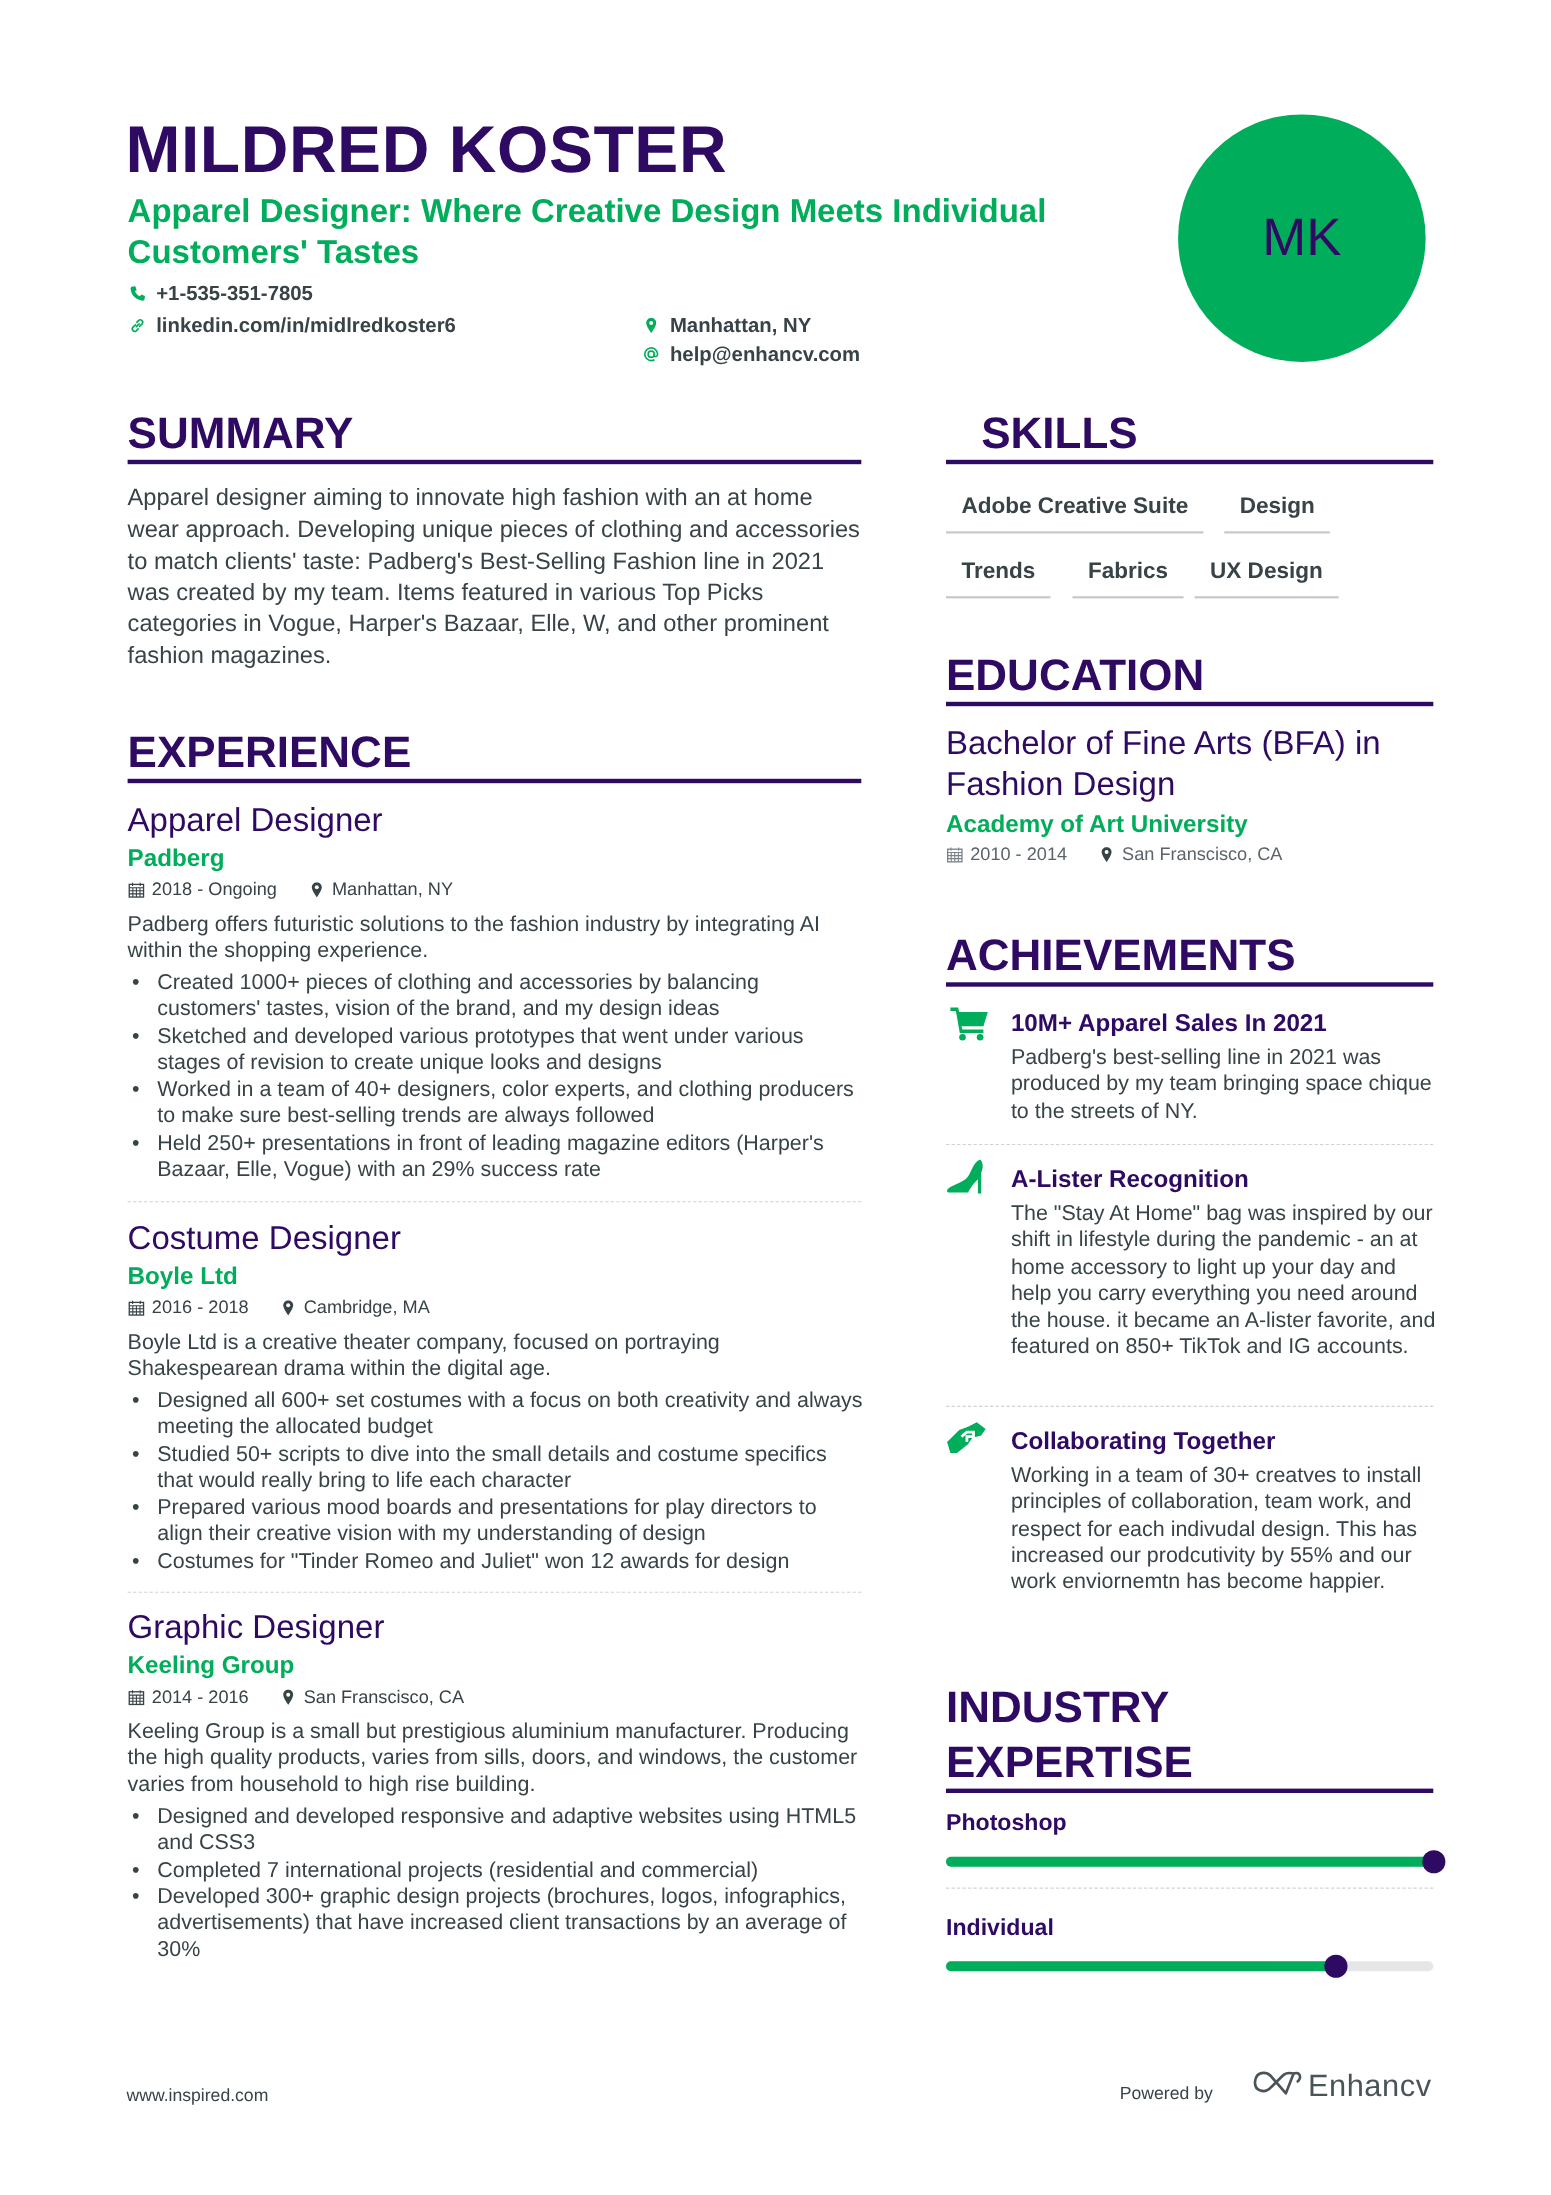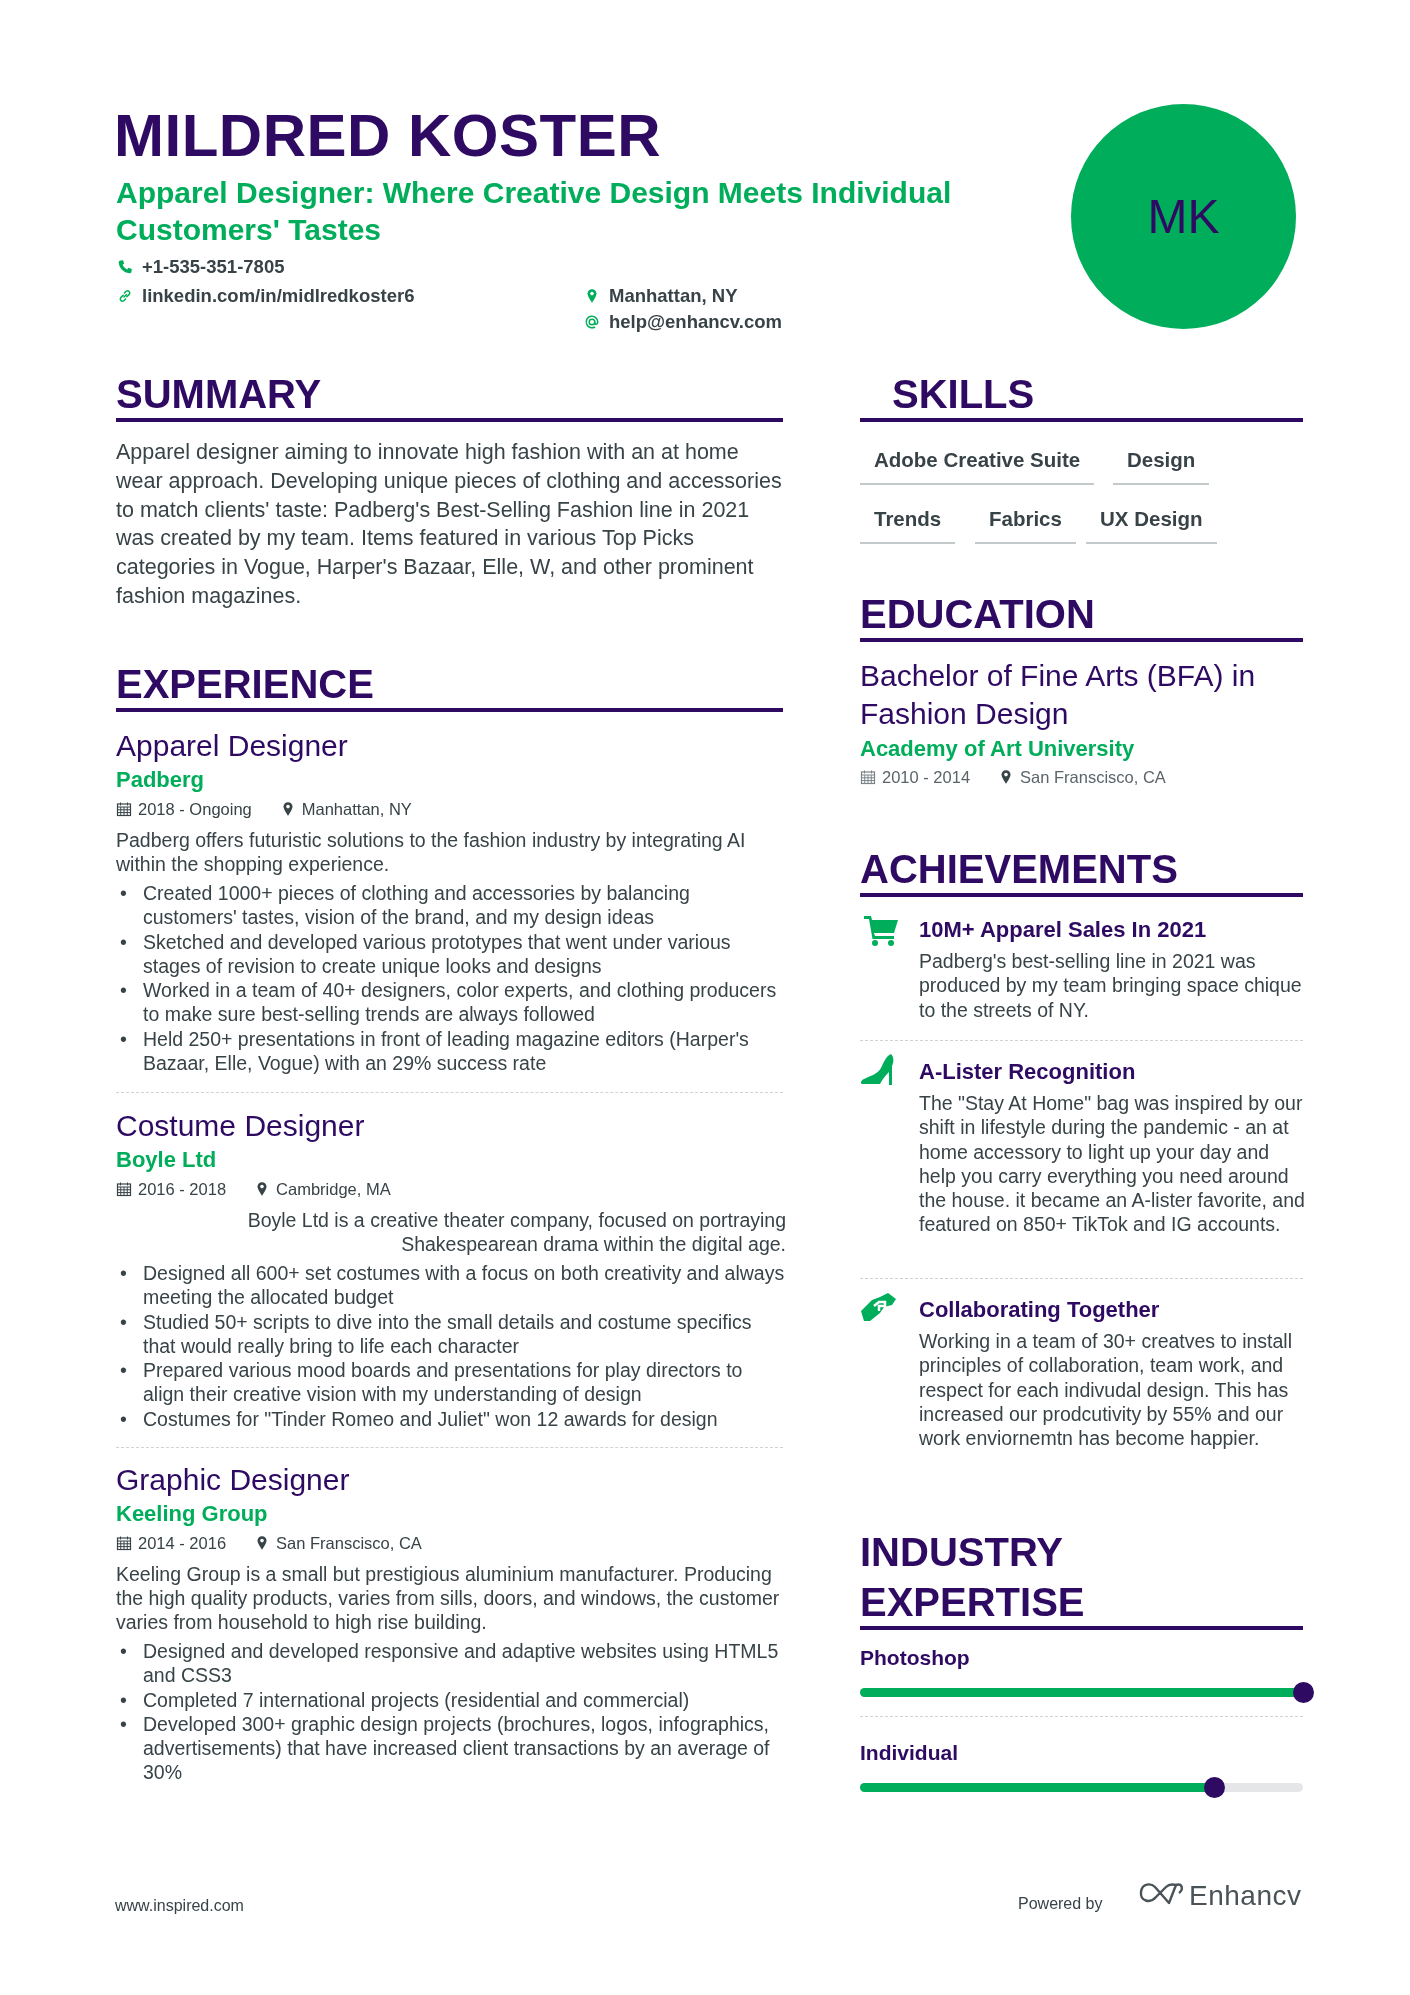--- a/index.html
+++ b/index.html
@@ -154,21 +154,21 @@
     <span>2016 - 2018</span>
     <span class="gap"></span>
     <span class="mi">
         <svg viewBox="0 0 16 16">
           <path d="M8 1.2 C5.3 1.2 3.5 3.1 3.5 5.6 C3.5 8.6 8 14.8 8 14.8 C8 14.8 12.5 8.6 12.5 5.6 C12.5 3.1 10.7 1.2 8 1.2 Z" fill="#384347"></path>
           <circle cx="8" cy="5.6" r="1.8" fill="#fff"></circle>
         </svg>
       </span>
     <span>Cambridge, MA</span>
   </div>
-  <div class="desc" style="margin-top:8px;text-align:right;">Boyle Ltd is a creative theater company, focused on portraying Shakespearean drama within the digital age.</div>
+  <div class="desc" style="margin-top:8px;">Boyle Ltd is a creative theater company, focused on portraying Shakespearean drama within the digital age.</div>
   <ul class="bullets" style="margin-top:5px;">
     <li>Designed all 600+ set costumes with a focus on both creativity and always meeting the allocated budget</li>
     <li>Studied 50+ scripts to dive into the small details and costume specifics that would really bring to life each character</li>
     <li>Prepared various mood boards and presentations for play directors to align their creative vision with my understanding of design</li>
     <li>Costumes for "Tinder Romeo and Juliet" won 12 awards for design</li>
   </ul>
 </div>
 <div class="abs dash" style="left:116px; top:1447px; width:667px;"></div>
 
 <div class="abs" style="left:116px; top:1462px; width:670px;">

